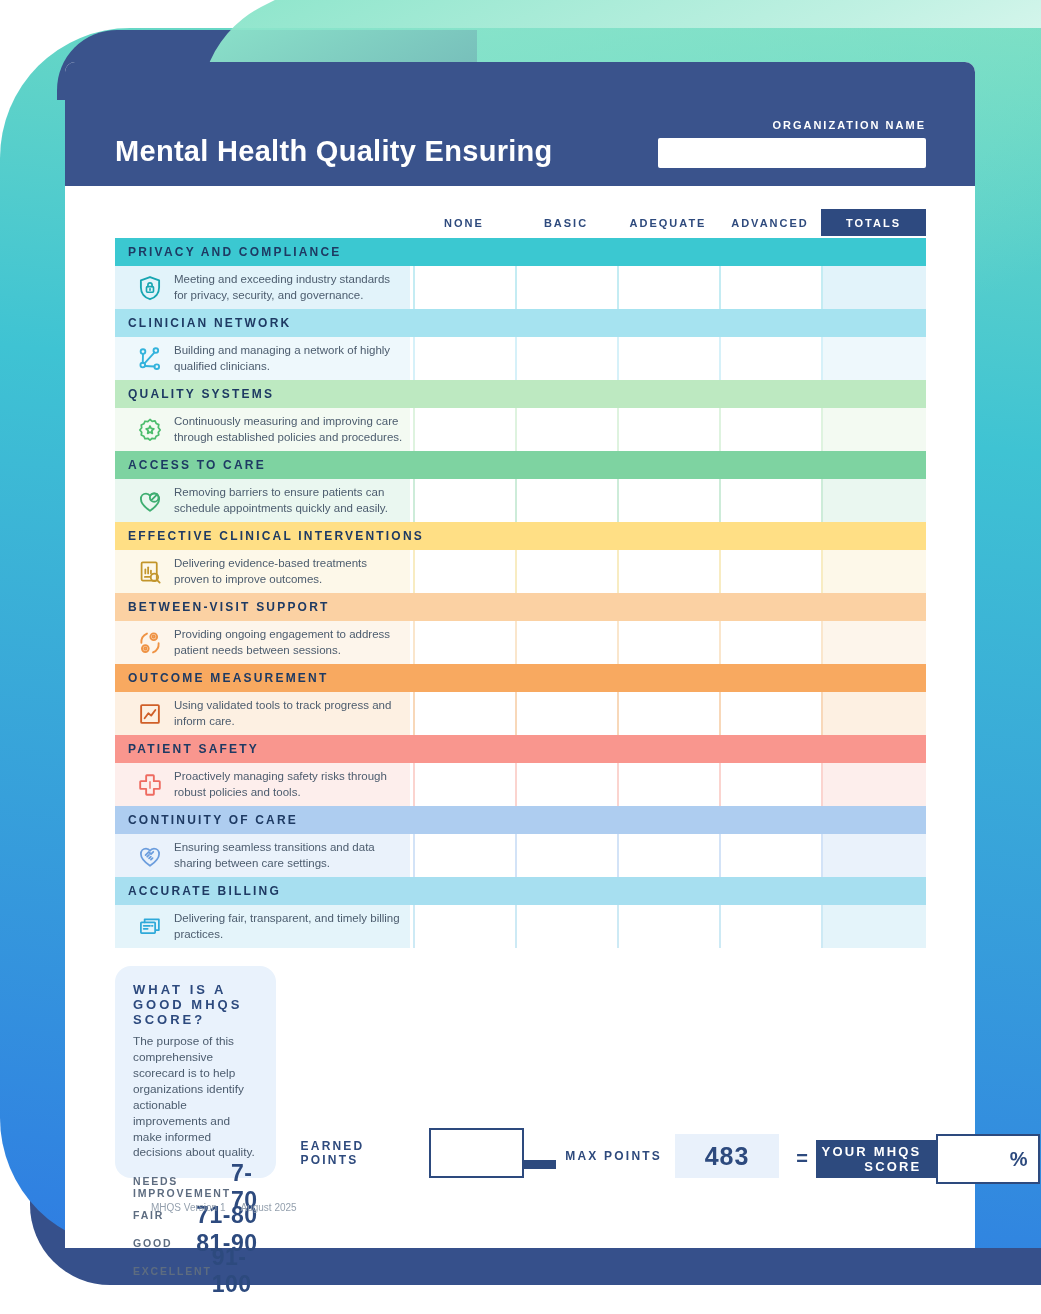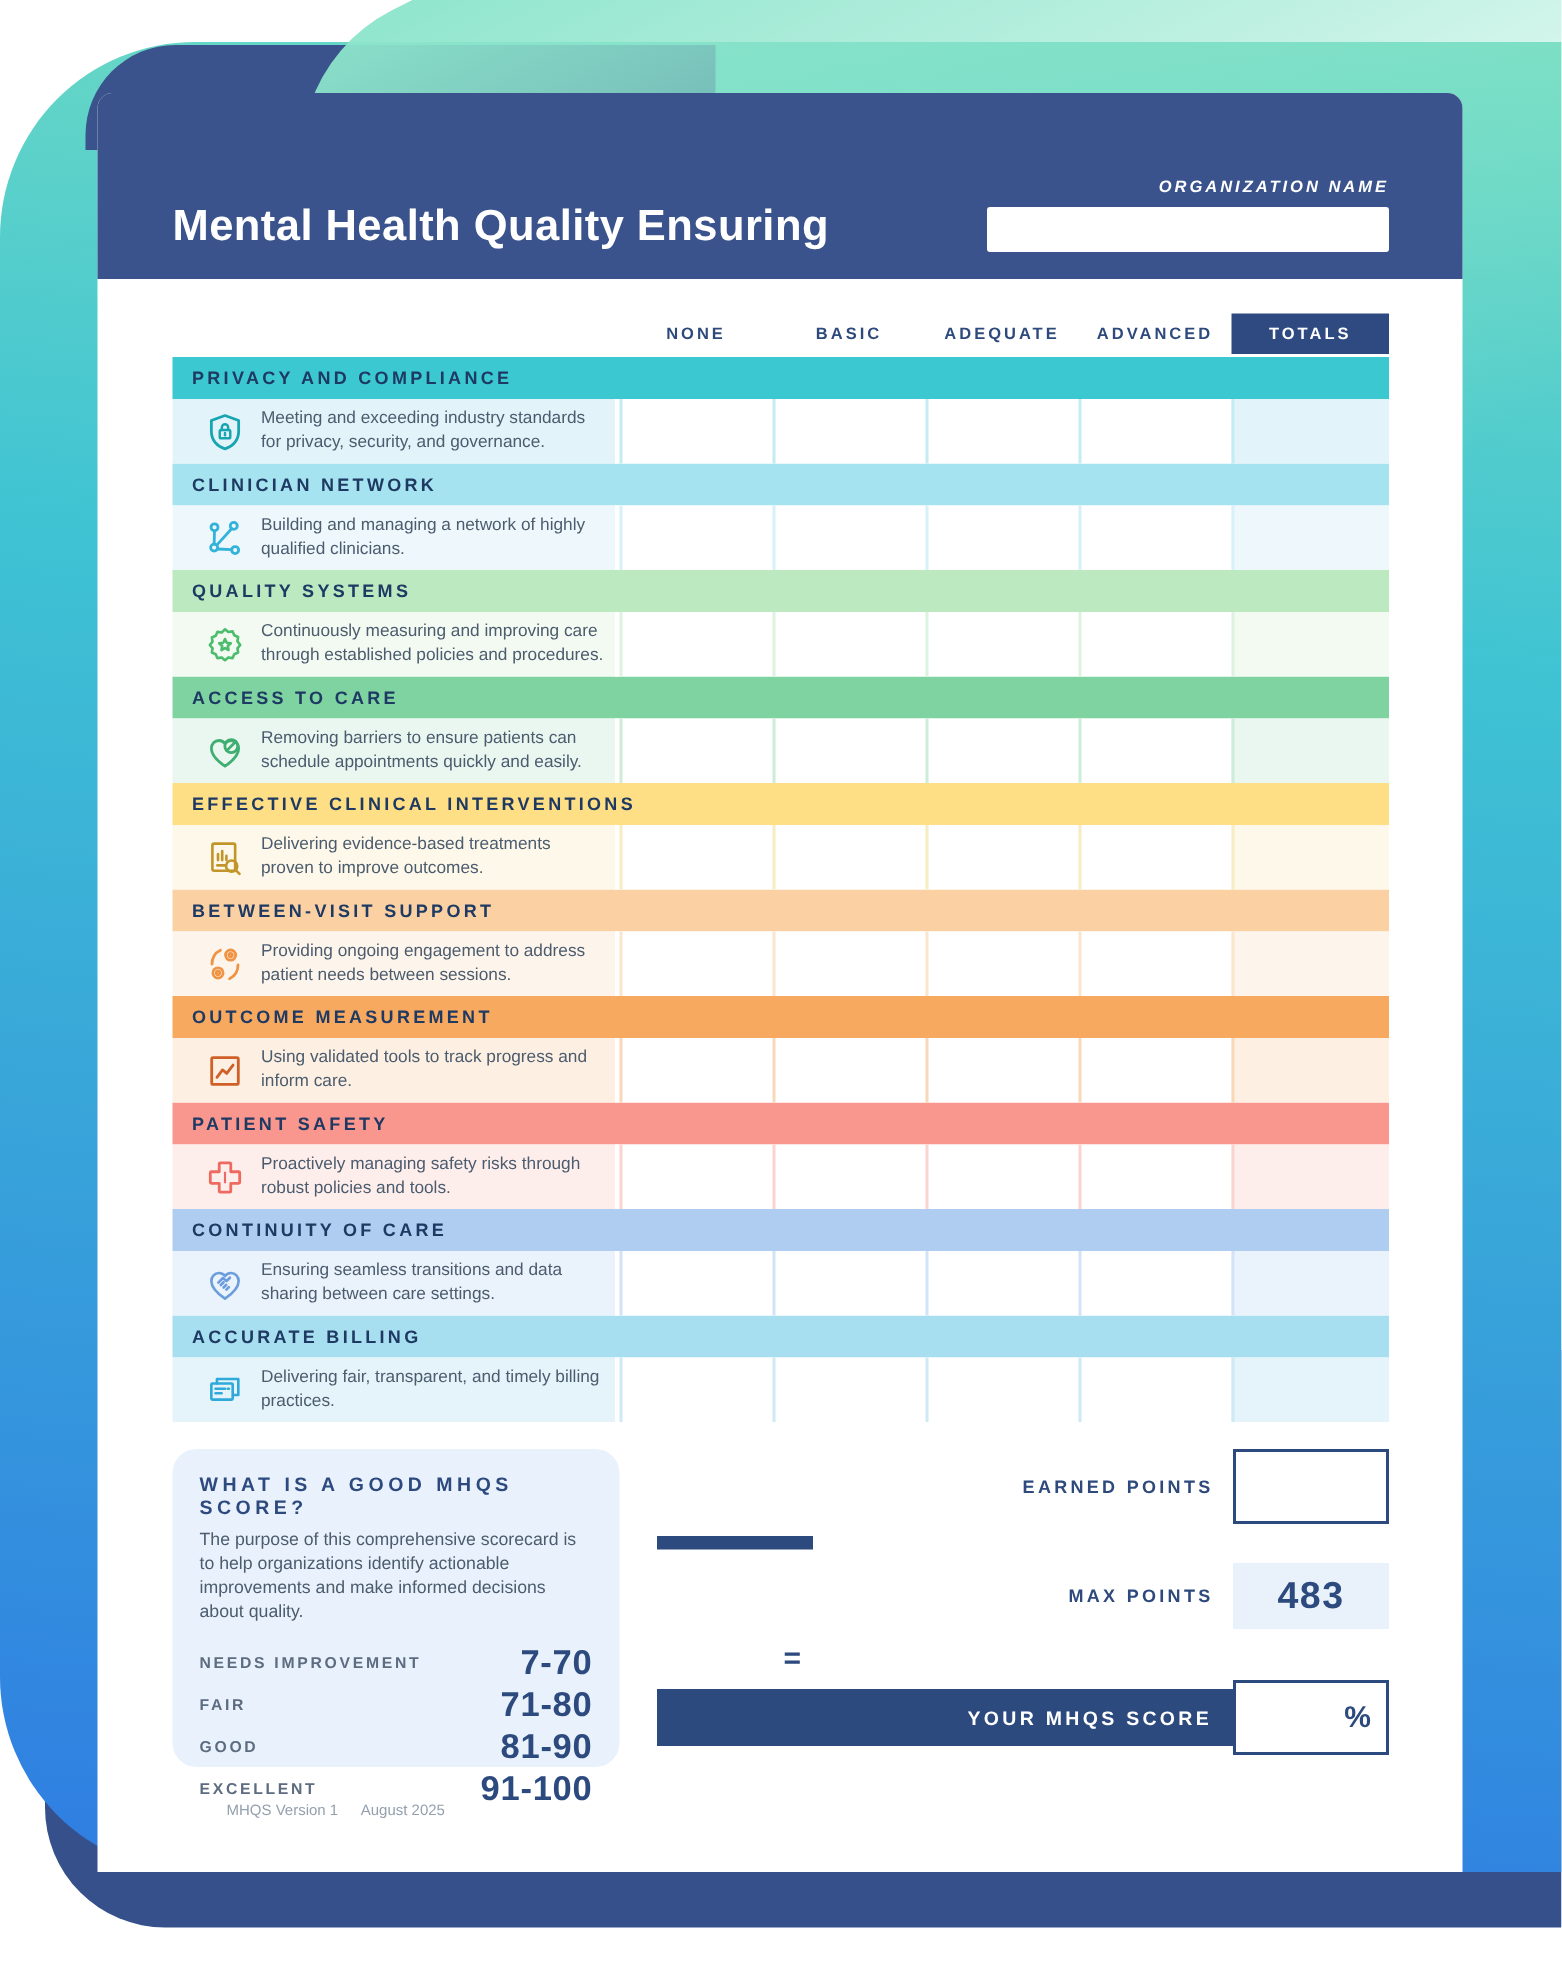--- a/index.html
+++ b/index.html
@@ -21,21 +21,21 @@
              z-index:3; }
 
   
   .card { position:absolute; left:65px; top:62px; width:910px; height:1186px;
           background:#ffffff; border-radius:10px 10px 0 0; z-index:5; }
   .card-header { height:124px; background:#3a538c; border-radius:10px 10px 0 0;
           display:flex; align-items:flex-end; justify-content:space-between;
           padding:0 49px 18px 50px; }
   .doc-title { color:#ffffff; font-size:29px; font-weight:700; letter-spacing:0.3px; }
   .org { display:flex; flex-direction:column; align-items:flex-end; }
-  .org-label { color:#ffffff; font-size:11px; font-weight:700; letter-spacing:2px; margin-bottom:7px;font-style:italic; }
+  .org-label { color:#ffffff; font-size:11px; font-weight:700; letter-spacing:2px; margin-bottom:7px; }
   .org-input { width:268px; height:30px; border:none; border-radius:2px; background:#ffffff;
           font-size:14px; padding:0 8px; color:#2e4a7d; outline:none; }
 
   .content { padding:0 49px 0 50px; }
 
   
   .tgrid { display:grid; grid-template-columns:298px 102px 102px 102px 102px 105px; }
   .col-headers { margin-top:23px; margin-bottom:2px; height:27px; align-items:center; }
   .col-label { text-align:center; font-size:11px; font-weight:700; letter-spacing:2px; color:#2e4a7d; }
   .totals-box { background:#2e4a80; color:#ffffff; height:27px; display:flex; align-items:center;
@@ -49,25 +49,25 @@
   .icon svg { width:28px; height:28px; display:block; }
   .desc p { font-size:11.5px; line-height:1.35; color:#4c5c6e; margin-left:8px; }
   .cell { background:#ffffff; border-left:2px solid transparent; }
   .cell.totals { border-left-width:2px; }
 
   
   .bottom { display:flex; margin-top:18px; }
   .guide { width:298px; background:#e9f2fc; border-radius:16px; padding:16px 18px 14px 18px; height:212px; }
   .guide-heading { font-size:13px; font-weight:700; letter-spacing:3px; color:#2d4a7e; margin-bottom:7px; }
   .guide-body { font-size:11.8px; line-height:1.35; color:#4c5c6e; margin-bottom:12px; }
-  .level-row { display:flex; align-items:center; justify-content:space-between; height:28px;gap:32px; }
+  .level-row { display:flex; align-items:center; justify-content:space-between; height:28px; }
   .level-label { font-size:10.5px; font-weight:700; letter-spacing:1.8px; color:#5d6c80; }
   .level-value { font-size:23px; font-weight:700; color:#2d4a7e; letter-spacing:0.5px; }
 
-  .summary { flex:1; margin-left:25px; display:flex; flex-direction:column; align-items:flex-start; }
+  .summary { flex:1; margin-left:25px; display:flex; flex-direction:row; align-items:flex-end; }
   .sum-row { display:flex; align-items:center; justify-content:flex-end; width:100%; }
   .sum-label { font-size:12px; font-weight:700; letter-spacing:2.2px; color:#2e4a7d; margin-right:13px; }
   .earned-box { width:104px; height:50px; background:#ffffff; border:2px solid #2d4a7e;
           font-size:20px; font-weight:700; color:#2d4a7e; text-align:center; }
   .divider { width:104px; height:9px; background:#2d4a7e; margin:8px 0 9px 0; }
   .max-box { width:104px; height:44px; background:#e9f1fb; display:flex; align-items:center;
           justify-content:center; font-size:25px; font-weight:700; color:#2d4a7e; letter-spacing:1px; }
   .equals { width:104px; text-align:right; padding-right:8px; font-size:20px; font-weight:700;
           color:#2d4a7e; margin:9px 0 8px 0; }
   .score-bar { width:100%; height:38px; background:#2d4a7e; display:flex; align-items:center; }

